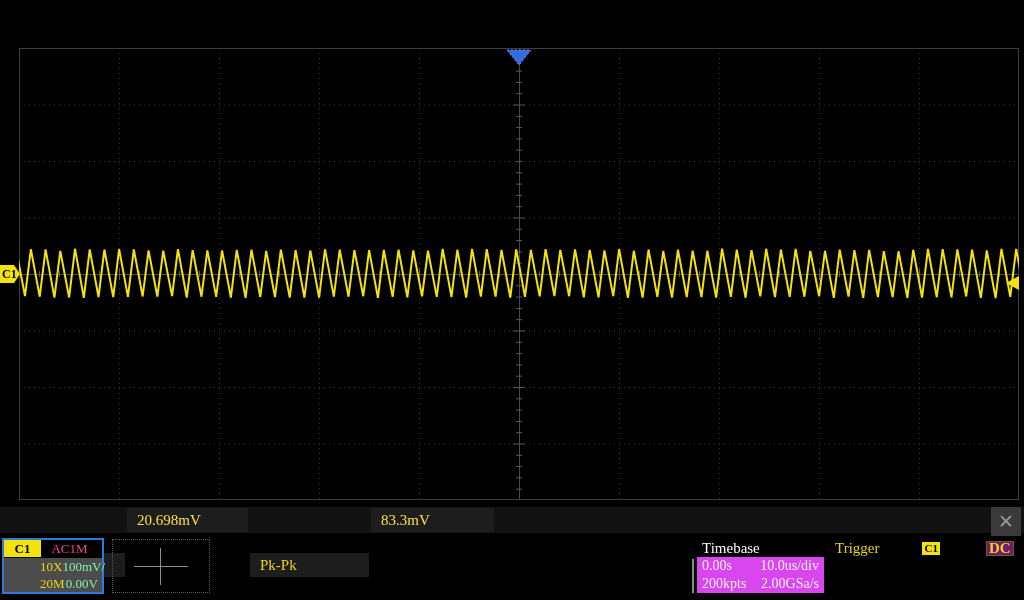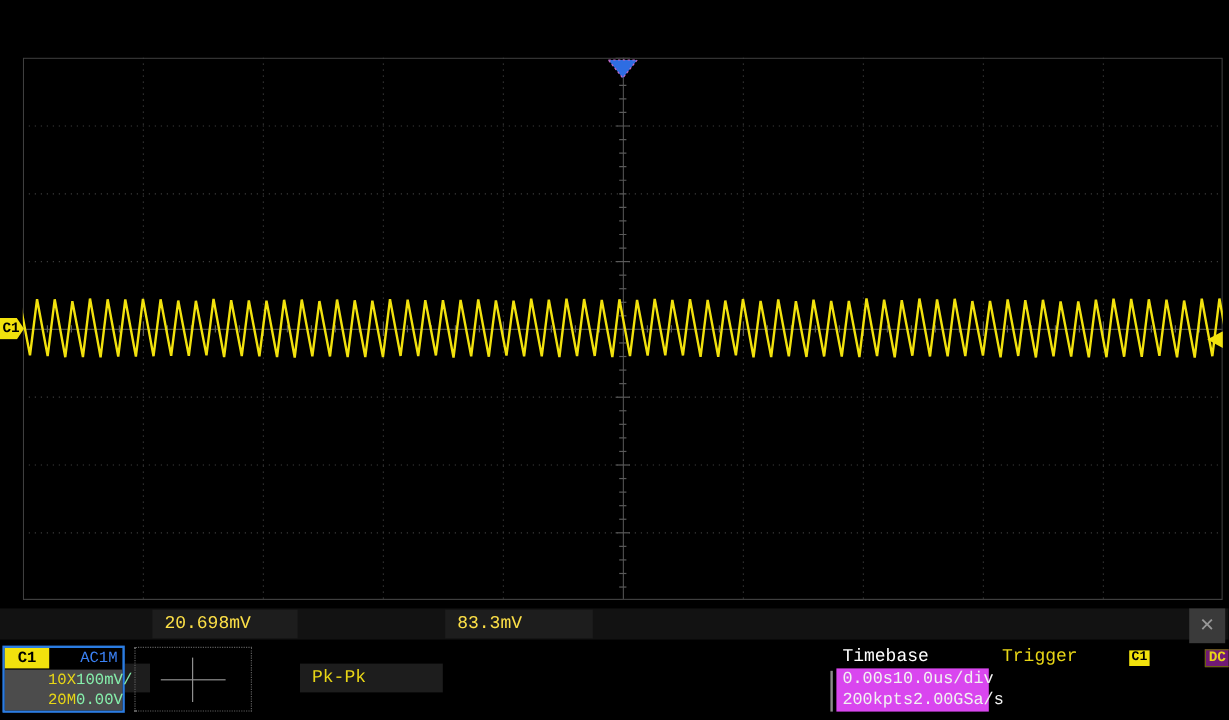--- a/index.html
+++ b/index.html
@@ -1,18 +1,18 @@
 <!DOCTYPE html>
 <html><head>
 <meta charset="utf-8">
 <style>
   html,body{margin:0;padding:0;background:#000;}
   #scope{
     position:relative;width:1024px;height:600px;background:#000;overflow:hidden;
-    font-family:Liberation Mono, monospace;
+    font-family:Liberation Serif, serif;
     border-radius:13px;
     -webkit-font-smoothing:antialiased;
   }
   
   #graticule{position:absolute;left:19px;top:48px;width:1000px;height:452px;}
   #gridsvg{position:absolute;left:0;top:0;}
   
   #trig-pos{position:absolute;left:506px;top:49px;width:26px;height:18px;}
   
   #trig-level{position:absolute;left:1005px;top:276px;width:15px;height:15px;}
@@ -39,21 +39,21 @@
   
   #ch-box{
     position:absolute;left:2px;top:538px;width:102px;height:56px;
     border:2px solid #2b7ce2;background:#000;box-sizing:border-box;
   }
   .ch-row1{display:flex;height:17px;align-items:center;}
   .ch-name{
     width:37px;background:#f2e20d;color:#000;font-size:13px;font-weight:bold;
     text-align:center;height:17px;line-height:17px;
   }
-  .ch-coupling{flex:1;text-align:right;color:#3b82f6;font-size:13px;padding-right:4px;}
+  .ch-coupling{flex:1;text-align:center;color:#ec4899;font-size:13px;padding-right:4px;}
   .ch-grey{background:#4c4c4c;margin-top:1px;height:34px;}
   .ch-row{display:flex;justify-content:space-between;height:17px;line-height:17px;
     font-size:13px;padding:0 4px;}
   .ch-k{color:#e8d616;margin-left:32px;}
   .ch-v{color:#86efac;}
   #add-box{
     position:absolute;left:112px;top:539px;width:96px;height:52px;
     border:1px dotted #5c5c5c;
   }
   #add-box .h{position:absolute;left:21px;top:26px;width:54px;height:1px;background:#8f8f8f;}
@@ -67,21 +67,21 @@
   .info-grey{background:#d946ef;height:36px;}
   .info-row{display:flex;justify-content:space-between;height:18px;line-height:18px;
     font-size:14px;color:#f2f2f2;padding:0 5px;white-space:nowrap;}
   #trg-box .info-head{padding-left:4px;gap:43px;}
   .trg-title{color:#e8d616;flex:1;}
   .trg-src{
     background:#f2e20d;color:#000;font-size:11px;font-weight:bold;height:13px;
     line-height:13px;padding:0 2px;margin-right:3px;
   }
   .trg-coup{
-    background:#701a75;color:#e8d616;font-size:12px;font-weight:bold;height:13px;
+    background:#701a75;color:#e8d616;font-size:15px;font-weight:bold;height:13px;
     line-height:13px;padding:0 2px;margin-right:2px;border:1px solid #6b630f;
   }
 </style>
 </head>
 <body>
 
 <div id="scope">
 
   <div id="graticule">
     <svg id="gridsvg" width="1000" height="452">

